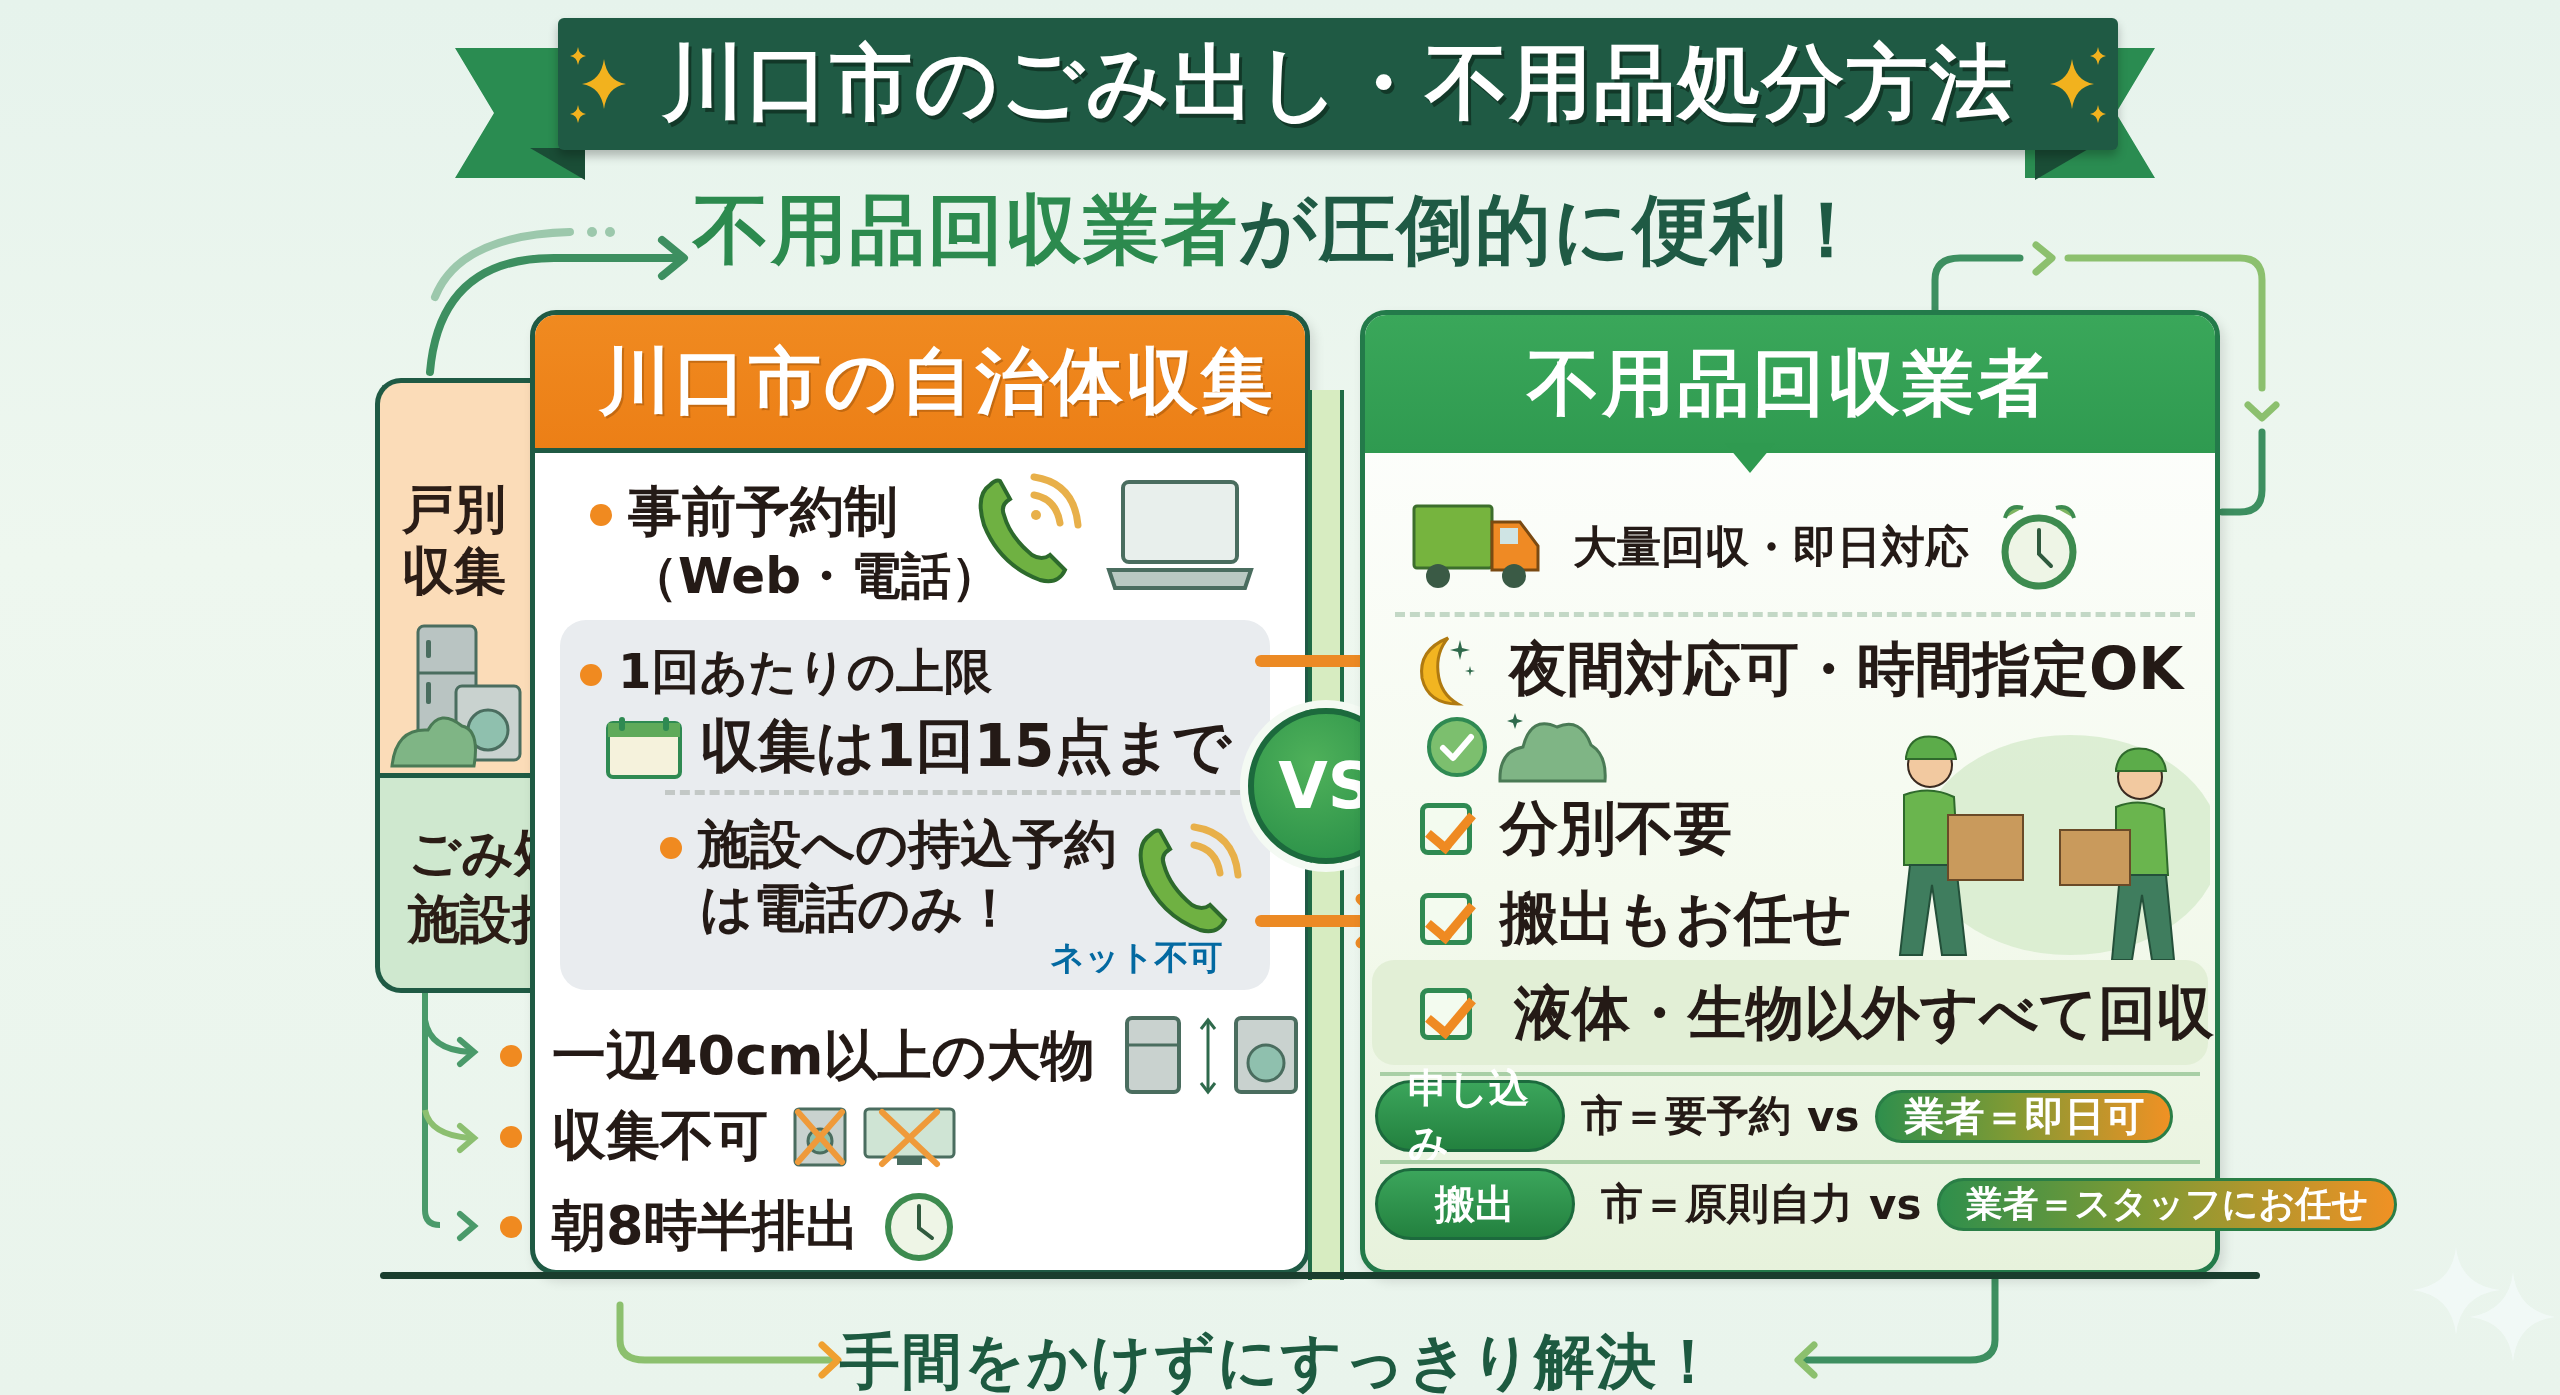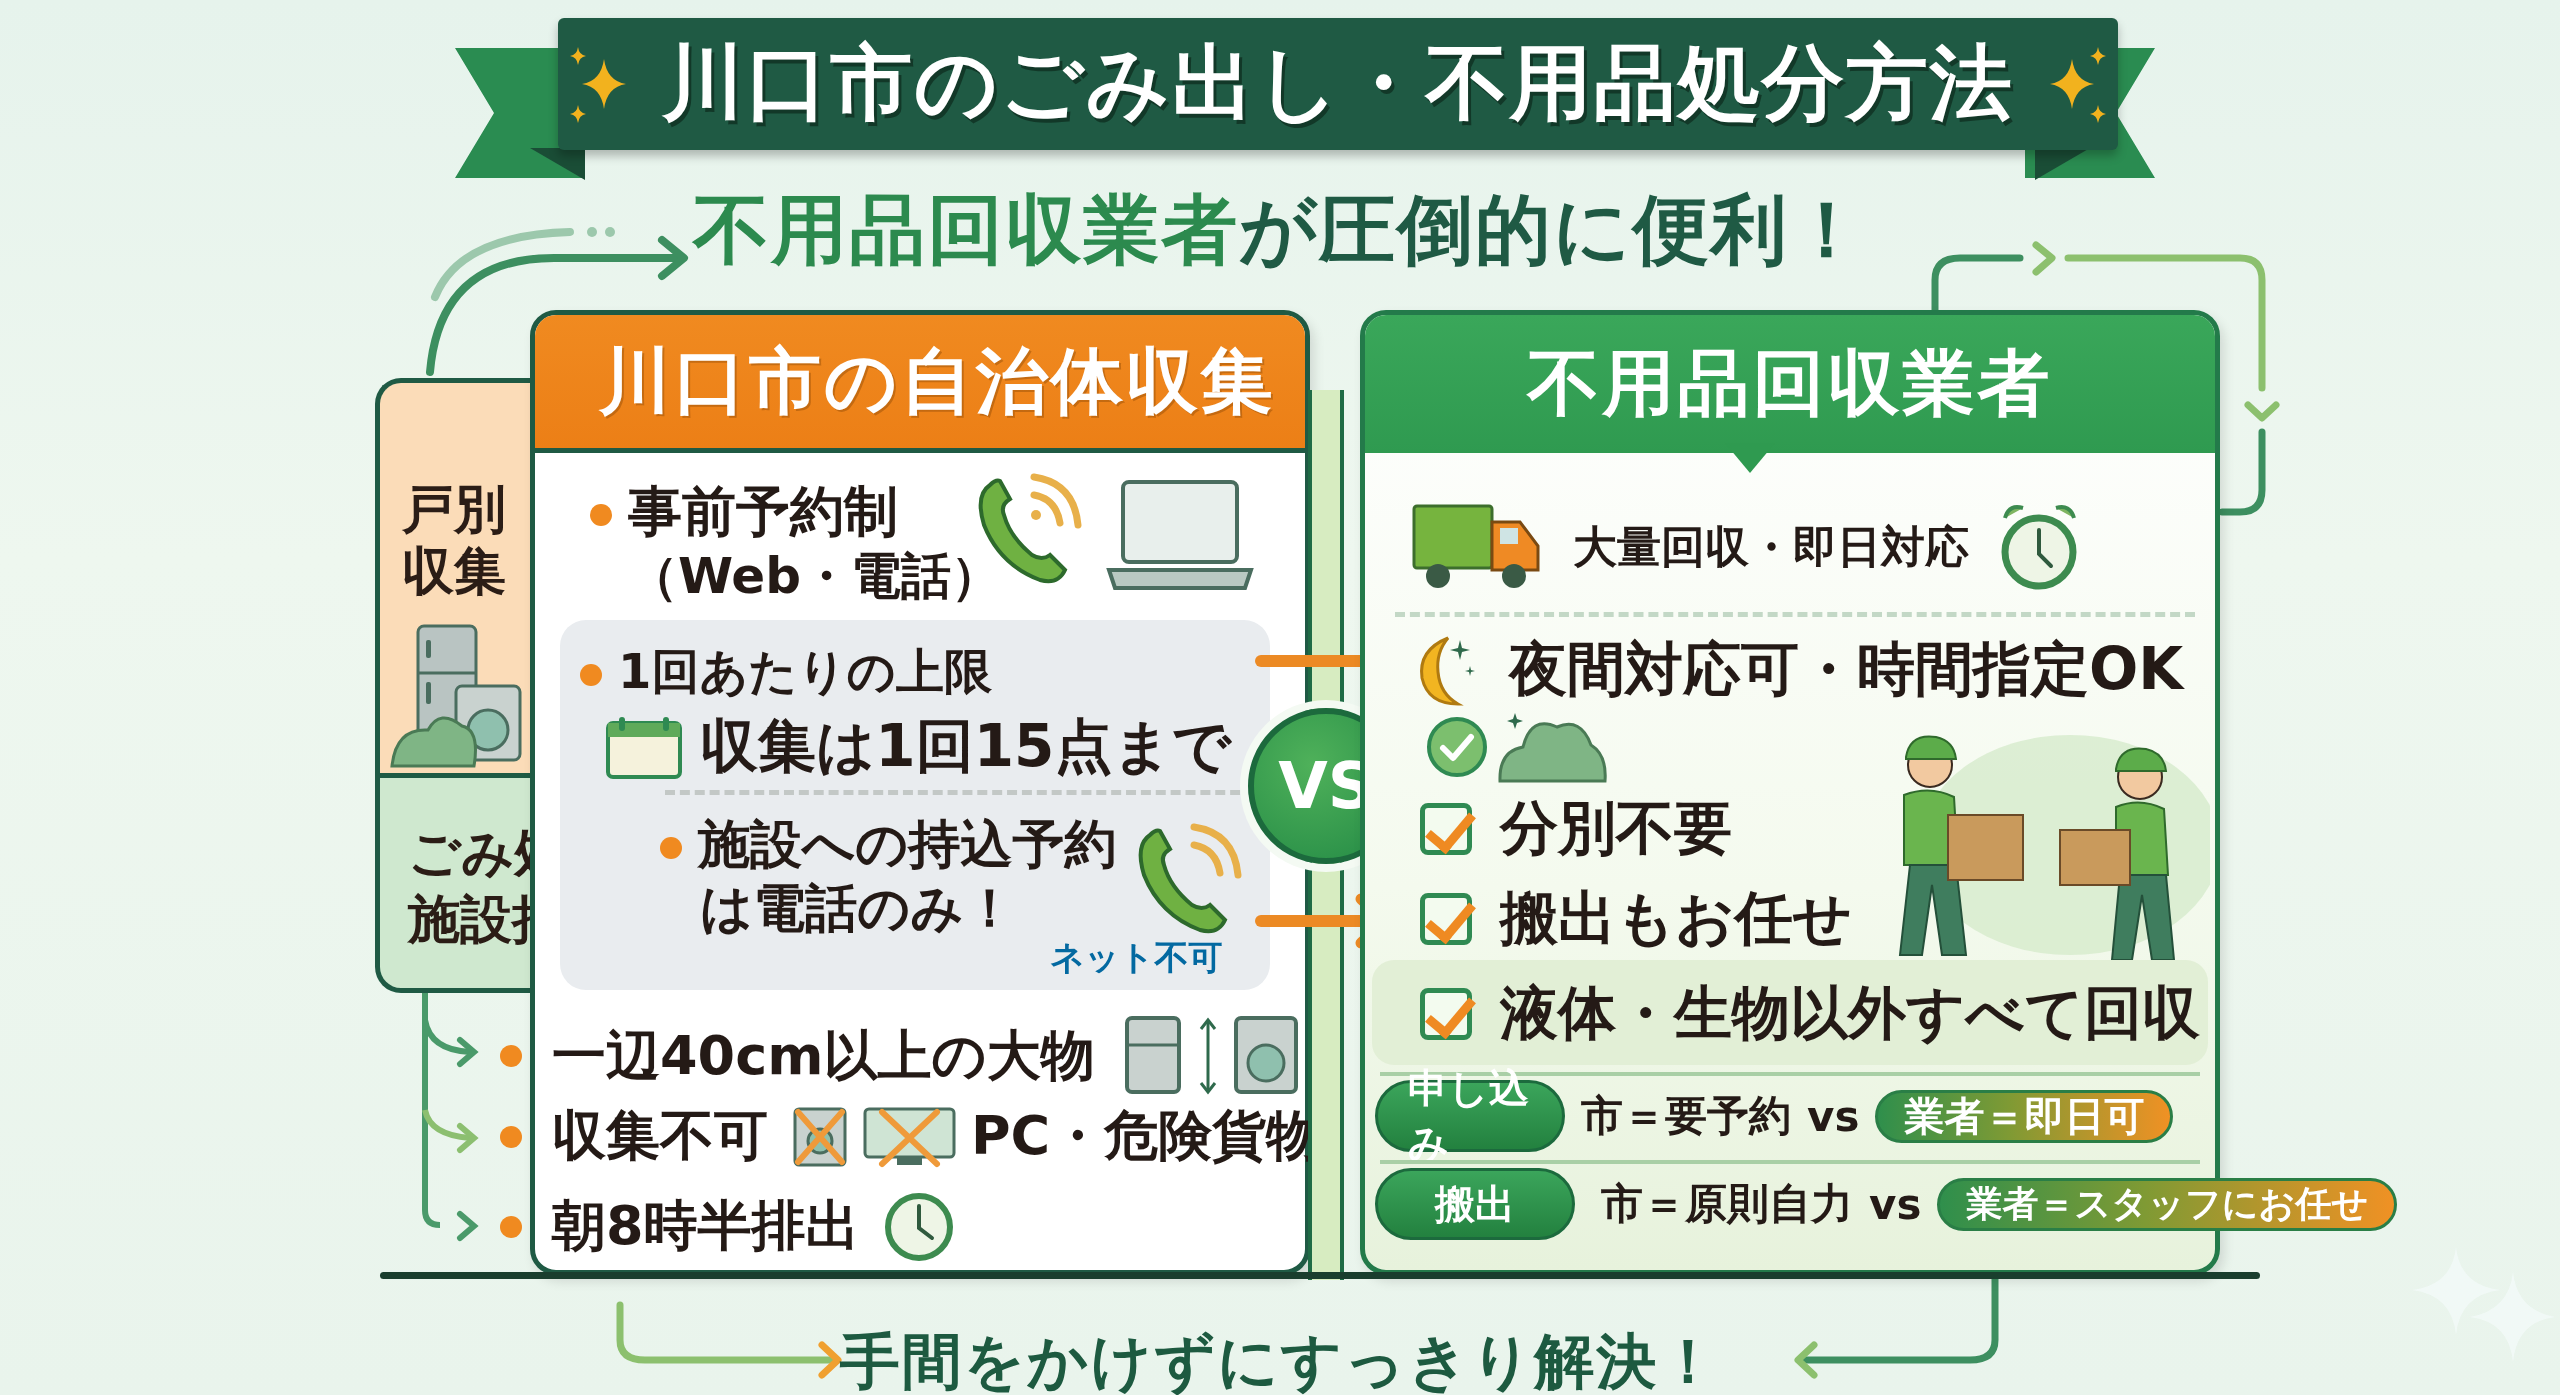--- a/index.html
+++ b/index.html
@@ -295,21 +295,20 @@
   <svg style="width:56px;height:62px;margin-left:10px" viewBox="0 0 56 62">
       <rect x="3" y="3" width="50" height="56" rx="4" fill="#c9d2cf" stroke="#4a6d5f" stroke-width="3"></rect>
       <circle cx="28" cy="35" r="12" fill="#8fc0ae" stroke="#4a6d5f" stroke-width="3"></circle>
       <path d="M6 6 L50 56 M50 6 L6 56" stroke="#ef9a3a" stroke-width="6" stroke-linecap="round"></path>
     </svg>
   <svg style="width:95px;height:62px" viewBox="0 0 95 62">
       <rect x="3" y="3" width="89" height="48" rx="4" fill="#cfe4d4" stroke="#4a6d5f" stroke-width="3"></rect>
       <rect x="35" y="51" width="25" height="8" fill="#4a6d5f"></rect>
       <path d="M20 6 L75 58 M75 6 L20 58" stroke="#ef9a3a" stroke-width="6" stroke-linecap="round"></path>
     </svg>
-  <span>PC・危険貨物</span>
 </div>
 <div class="l-item6 item-text item-row">
   <span class="dot"></span>
     <span>朝8時半排出</span>
   <svg style="width:70px;height:70px;margin-left:10px" viewBox="0 0 70 70">
       <circle cx="35" cy="35" r="31" fill="#eef5e6" stroke="#3d8b4f" stroke-width="6"></circle>
       <path d="M35 14 L35 36 L48 46" fill="none" stroke="#2f5a3e" stroke-width="4" stroke-linecap="round"></path>
     </svg>
 </div>
 
@@ -385,21 +384,21 @@
   <circle cx="270" cy="62" r="22" fill="#f2c9a0" stroke="#3a2a20" stroke-width="2"></circle>
   <path d="M246 54 Q250 30 276 34 Q294 38 296 56 L246 56Z" fill="#5cac4a" stroke="#2f6a2c" stroke-width="2"></path>
   <path d="M246 92 Q270 82 294 94 L298 160 L246 160Z" fill="#6ab54e" stroke="#2f6a2c" stroke-width="2"></path>
   <path d="M250 160 L242 245 L262 245 L272 180 L282 245 L304 245 L296 160Z" fill="#3f7d5e" stroke="#24503a" stroke-width="2"></path>
   <rect x="190" y="115" width="70" height="55" fill="#c99a5c" stroke="#6a4a28" stroke-width="2"></rect>
 </svg>
 
 <div class="r-box5"></div>
 <div class="r-item5 item-text item-row">
   <span class="checkbox"></span>
-  <span style="margin-left:14px">液体・生物以外すべて回収</span>
+  <span style="margin-left:28px">液体・生物以外すべて回収</span>
 </div>
 
 <div class="cmp-sep" style="top:1072px"></div>
 <div class="cmp-row r1">
   <div class="pill-green" style="width:190px">申し込み</div>
   <span class="cmp-text">市＝要予約</span>
   <span class="cmp-text">vs</span>
   <div class="pill-grad">業者＝即日可</div>
 </div>
 <div class="cmp-sep" style="top:1160px"></div>

